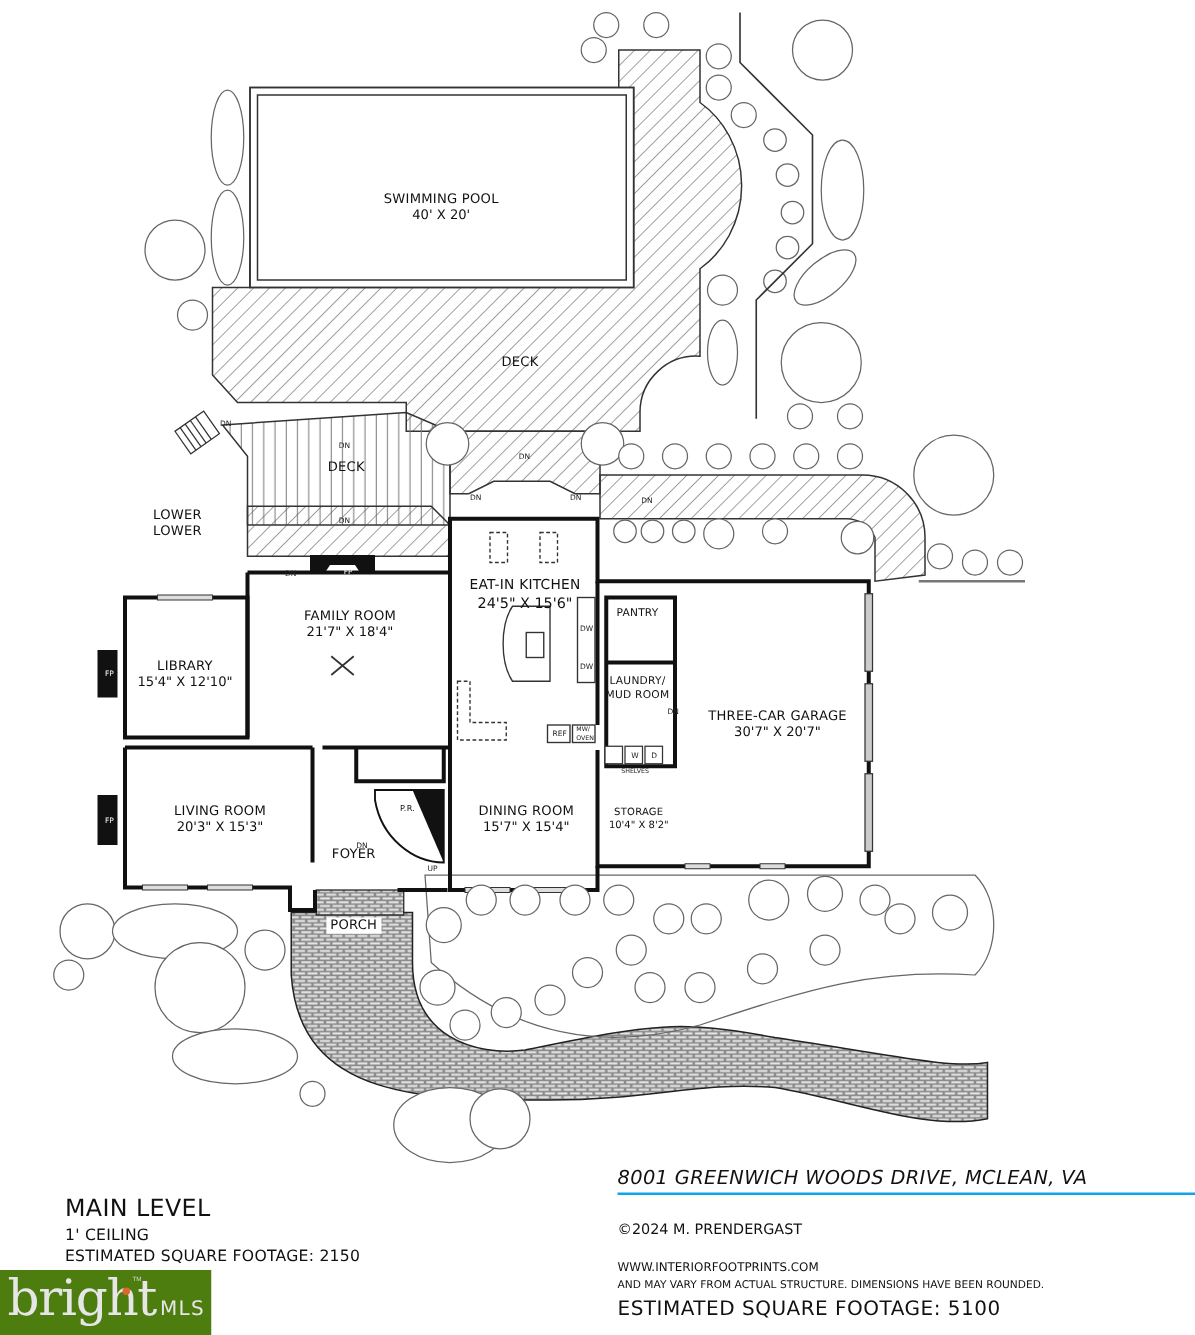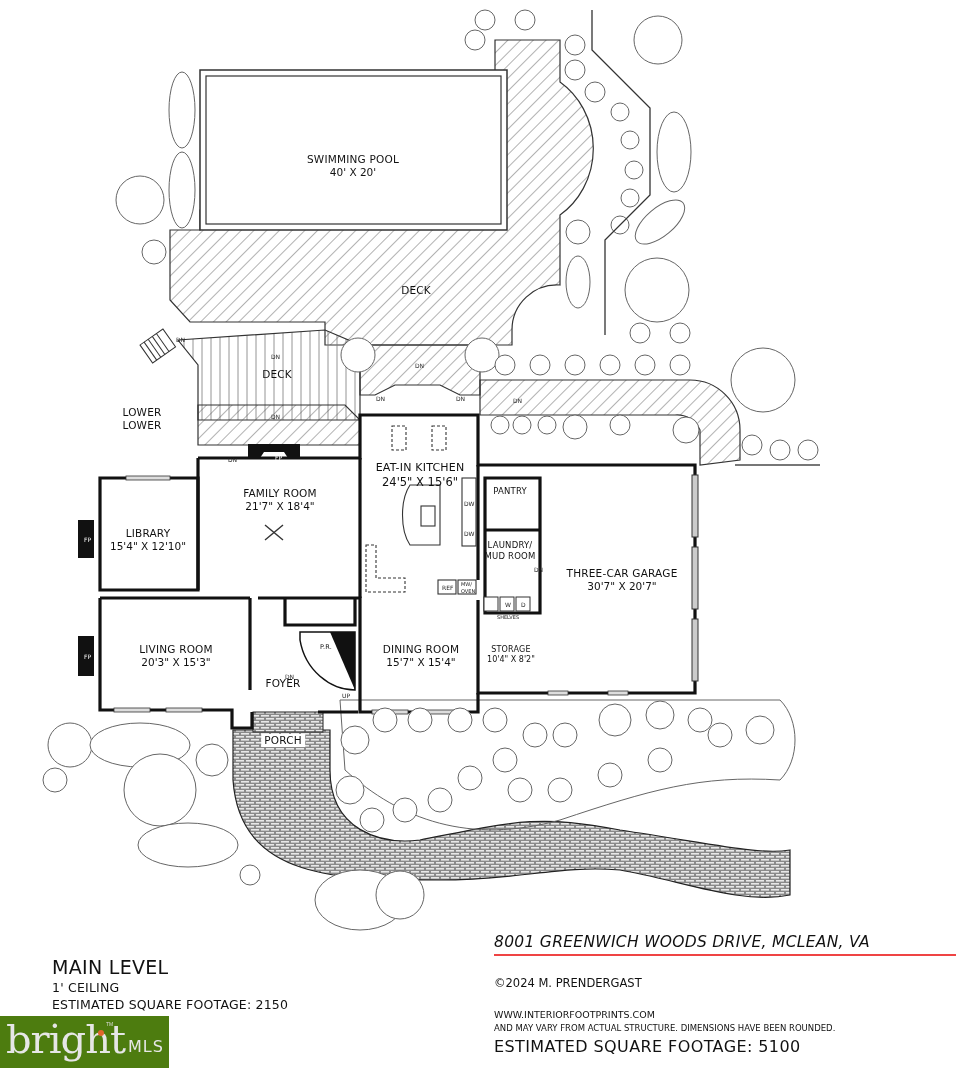--- a/index.html
+++ b/index.html
@@ -8,21 +8,21 @@
   #plan { position:absolute; left:0; top:0; width:956px; height:1068px; }
   .lbl { position:absolute; text-align:center; font-family:"DejaVu Sans", sans-serif;
          color:#111; line-height:1.25; white-space:nowrap; transform:translateX(-50%); }
   .lbl .n { font-size:10.5px; letter-spacing:0.2px; }
   .lbl .d { font-size:10.5px; }
   .sm { position:absolute; font-family:"DejaVu Sans", sans-serif; font-size:6px; color:#222; white-space:nowrap; }
   .title-block { position:absolute; left:52px; top:956px; font-family:"DejaVu Sans", sans-serif; }
   .title-block .main { font-size:19px; letter-spacing:0.3px; }
   .title-block .sub { font-size:12.5px; margin-top:2px; letter-spacing:0.2px; }
   .info-block { position:absolute; left:494px; top:933px; width:462px; font-family:"DejaVu Sans", sans-serif; }
-  .info-block .addr { font-size:15.5px; letter-spacing:0.3px; border-bottom:2px solid #ef4444; padding-bottom:3px; font-style:italic; }
+  .info-block .addr { font-size:15.5px; letter-spacing:0.3px; border-bottom:2px solid #0ea5e9; padding-bottom:3px; font-style:italic; }
   .info-block .copy { font-size:11.5px; margin-top:20px; }
   .info-block .web { font-size:9.5px; margin-top:19px; }
   .info-block .disc { font-size:8.5px; margin-top:6px; line-height:17px; white-space:nowrap; }
   .info-block .total { font-size:16px; letter-spacing:0.4px; }
   .bright { position:absolute; left:0; top:1016px; width:169px; height:52px; background:#4d7c0f; }
   .bright .b { position:absolute; left:6px; top:0px; font-family:"DejaVu Serif", serif; font-size:40px; color:#e6e6e6; letter-spacing:-1px; }
   .bright .m { position:absolute; left:110px; top:21px; font-family:"DejaVu Sans", sans-serif; font-size:16px; color:#e6e6e6; letter-spacing:1px;margin-left:18px; }
   .bright .tm { position:absolute; left:106px; top:5px; font-size:5px; color:#ddd; }
   .bright .star { position:absolute; left:98px; top:14px; width:6px; height:6px; background:#e0662c; border-radius:50%; }
 </style>

